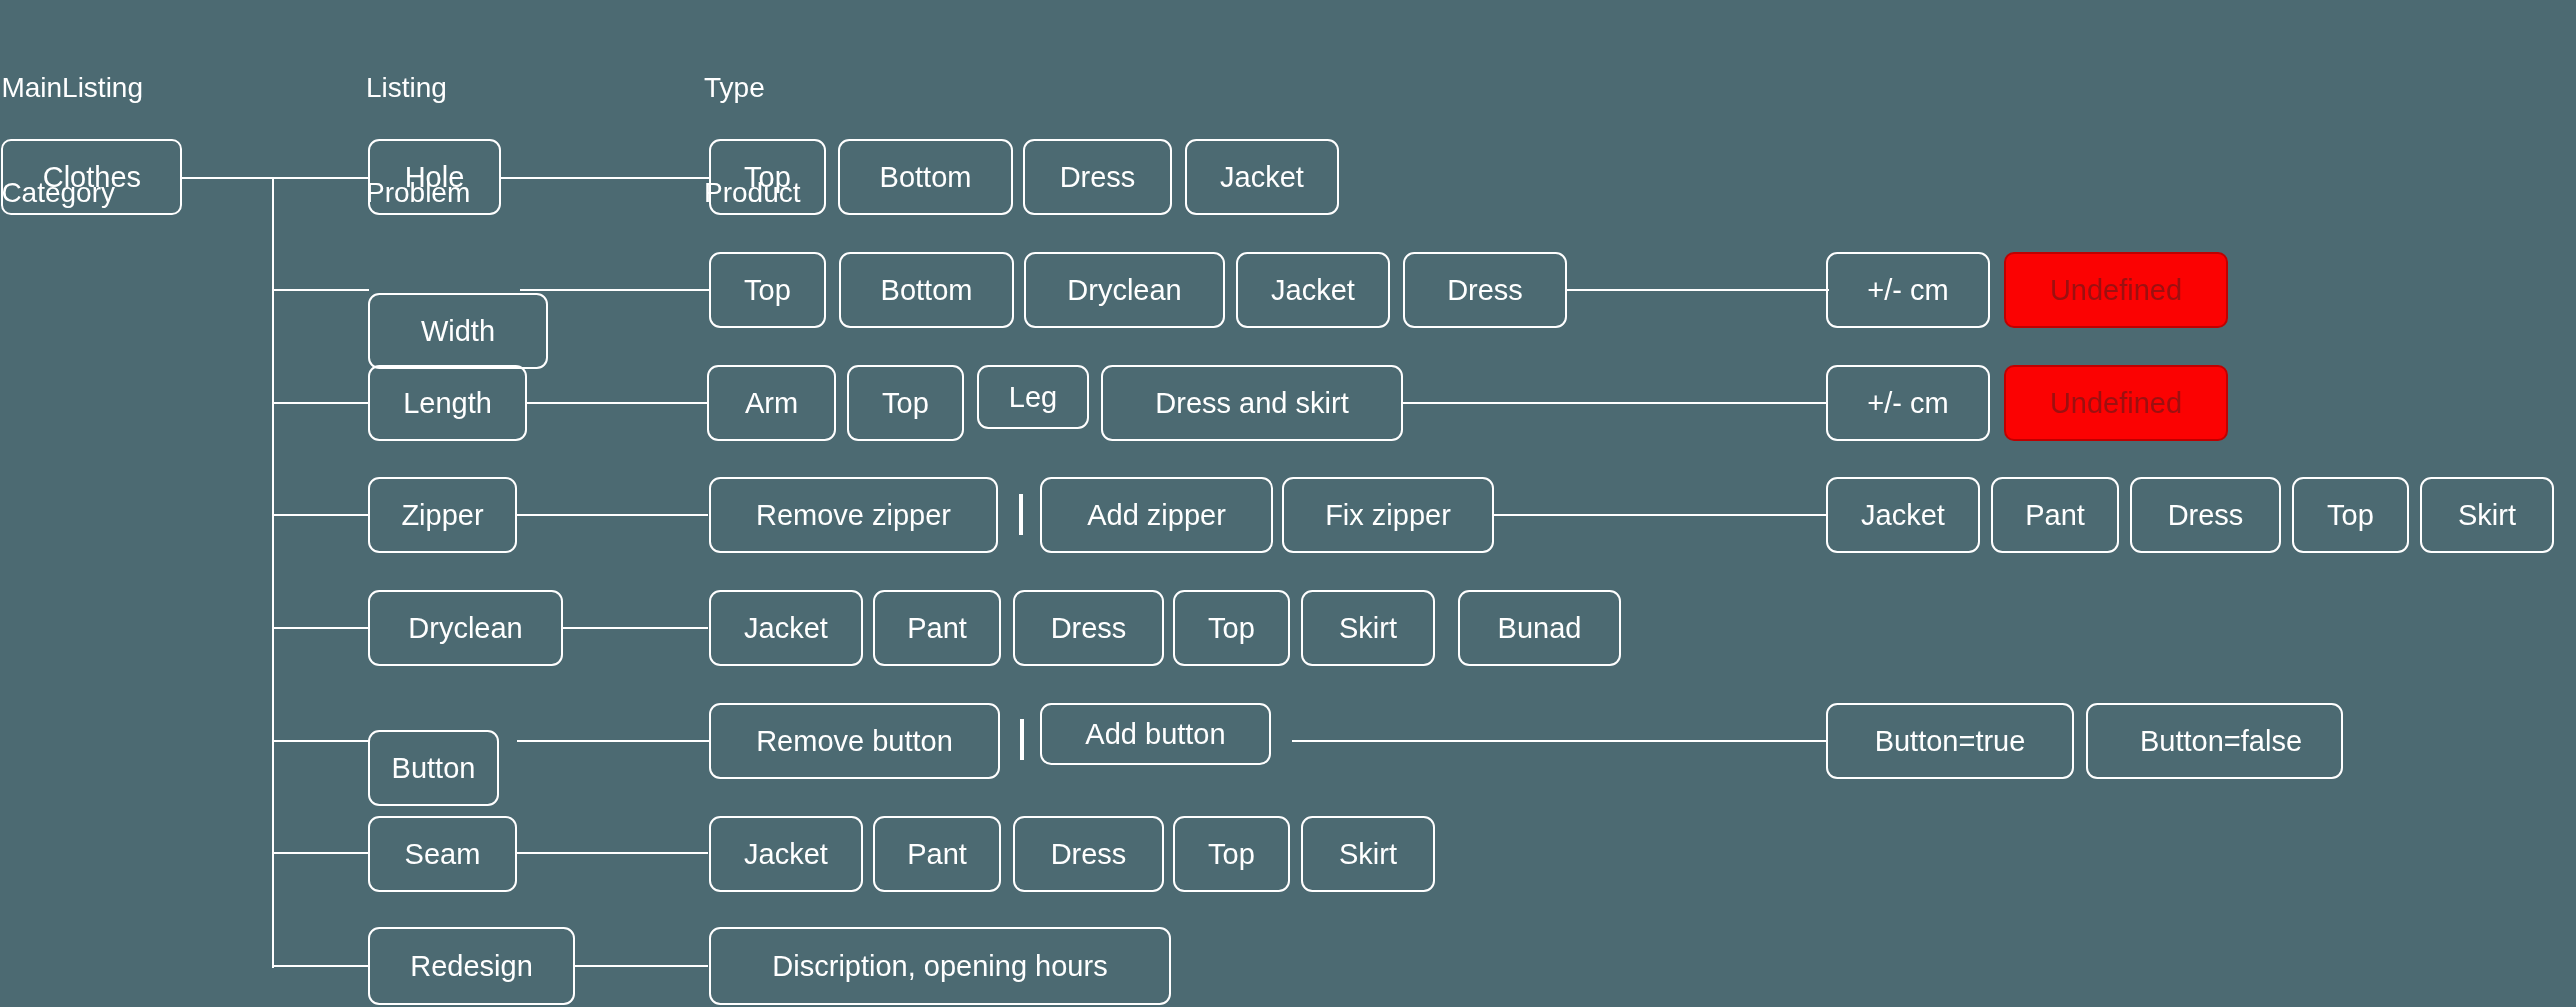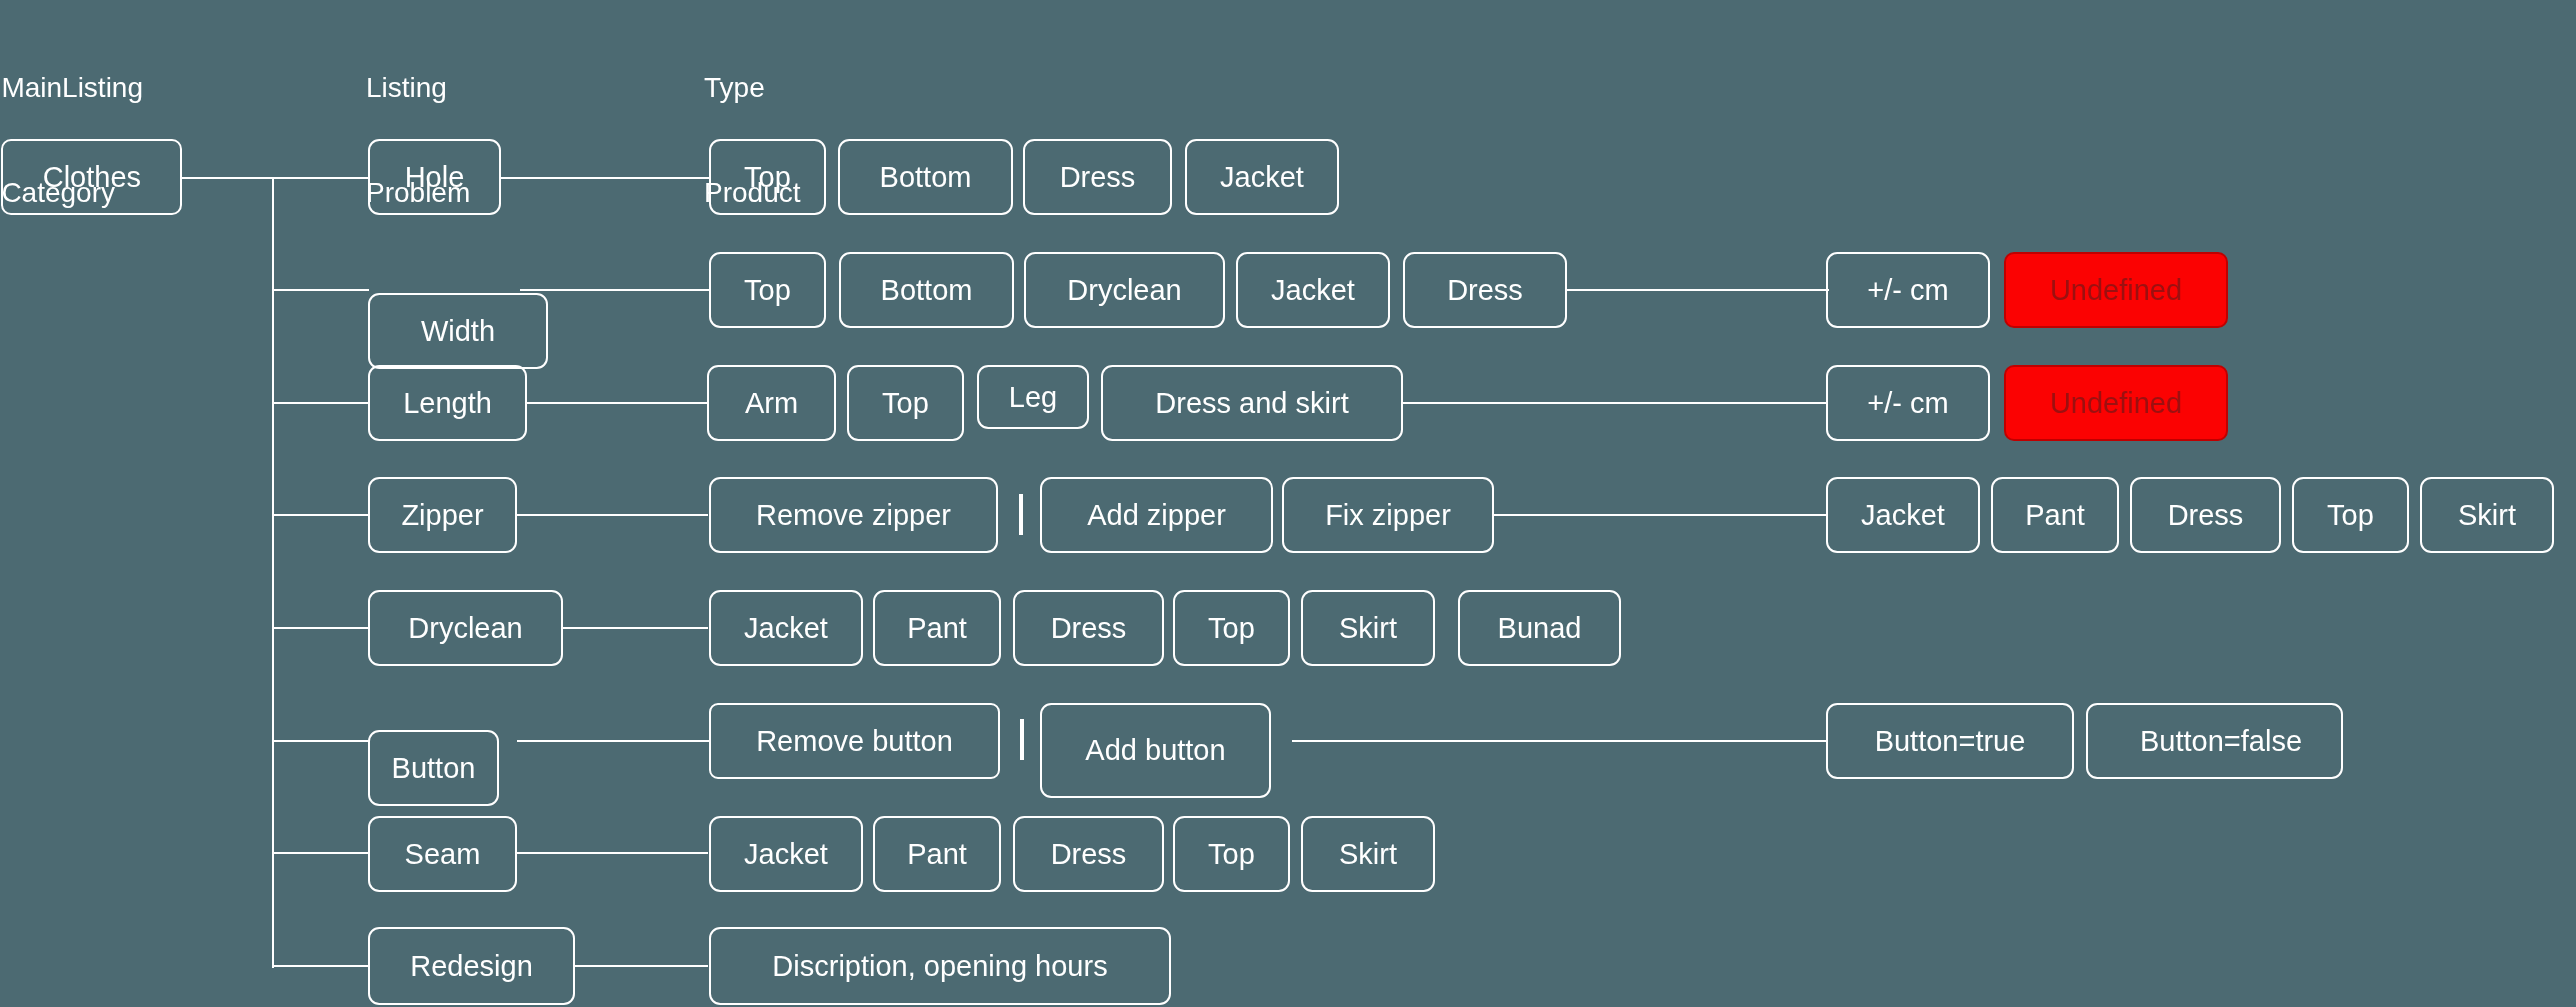--- a/index.html
+++ b/index.html
@@ -233,24 +233,24 @@
   <div class="node" style="left:1301px; top:590px; width:134px; height:76px;">
     <span>Skirt</span>
   </div>
   <div class="node" style="left:1446px; top:590px; width:163px; height:76px;margin-left:12px;">
     <span>Bunad</span>
   </div>
 
   <div class="node" style="left:368px; top:730px; width:131px; height:76px;">
     <span>Button</span>
   </div>
-  <div class="node" style="left:709px; top:703px; width:291px; height:76px;border-radius:9px;">
+  <div class="node" style="left:709px; top:703px; width:291px; height:76px;">
     <span>Remove button</span>
   </div>
-  <div class="node" style="left:1040px; top:703px; width:231px; height:95px;">
+  <div class="node" style="left:1040px; top:703px; width:231px; height:62px;">
     <span>Add button</span>
   </div>
   <div class="node" style="left:1826px; top:703px; width:248px; height:76px;">
     <span>Button=true</span>
   </div>
   <div class="node" style="left:2086px; top:703px; width:257px; height:76px;padding-left:20px;">
     <span>Button=false</span>
   </div>
 
   <div class="node" style="left:368px; top:816px; width:149px; height:76px;">

